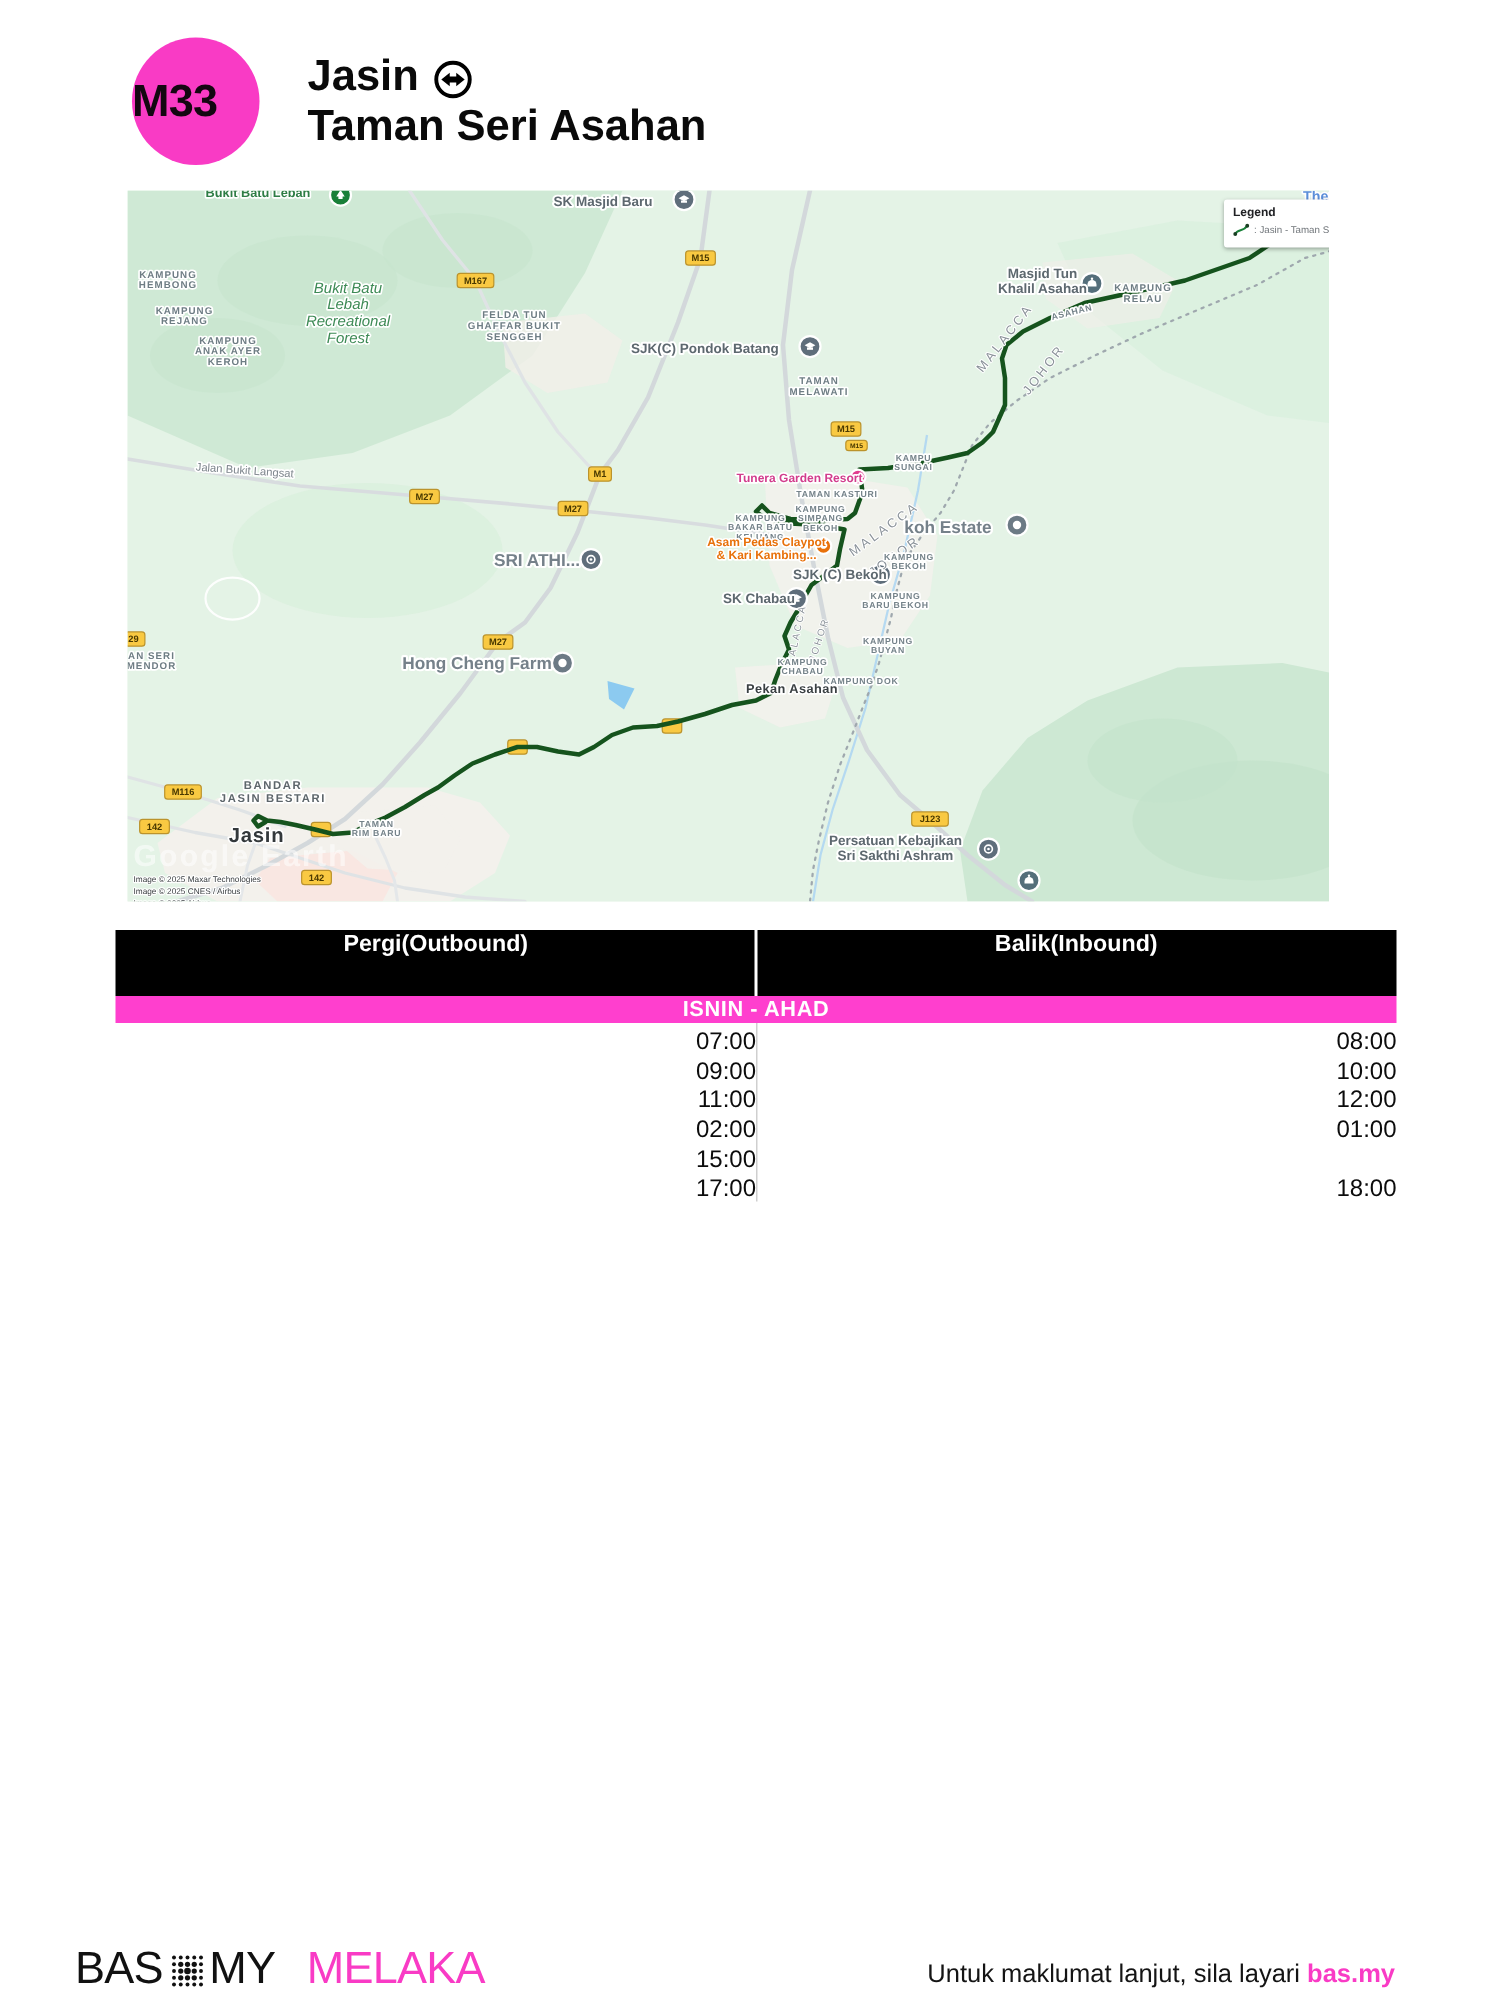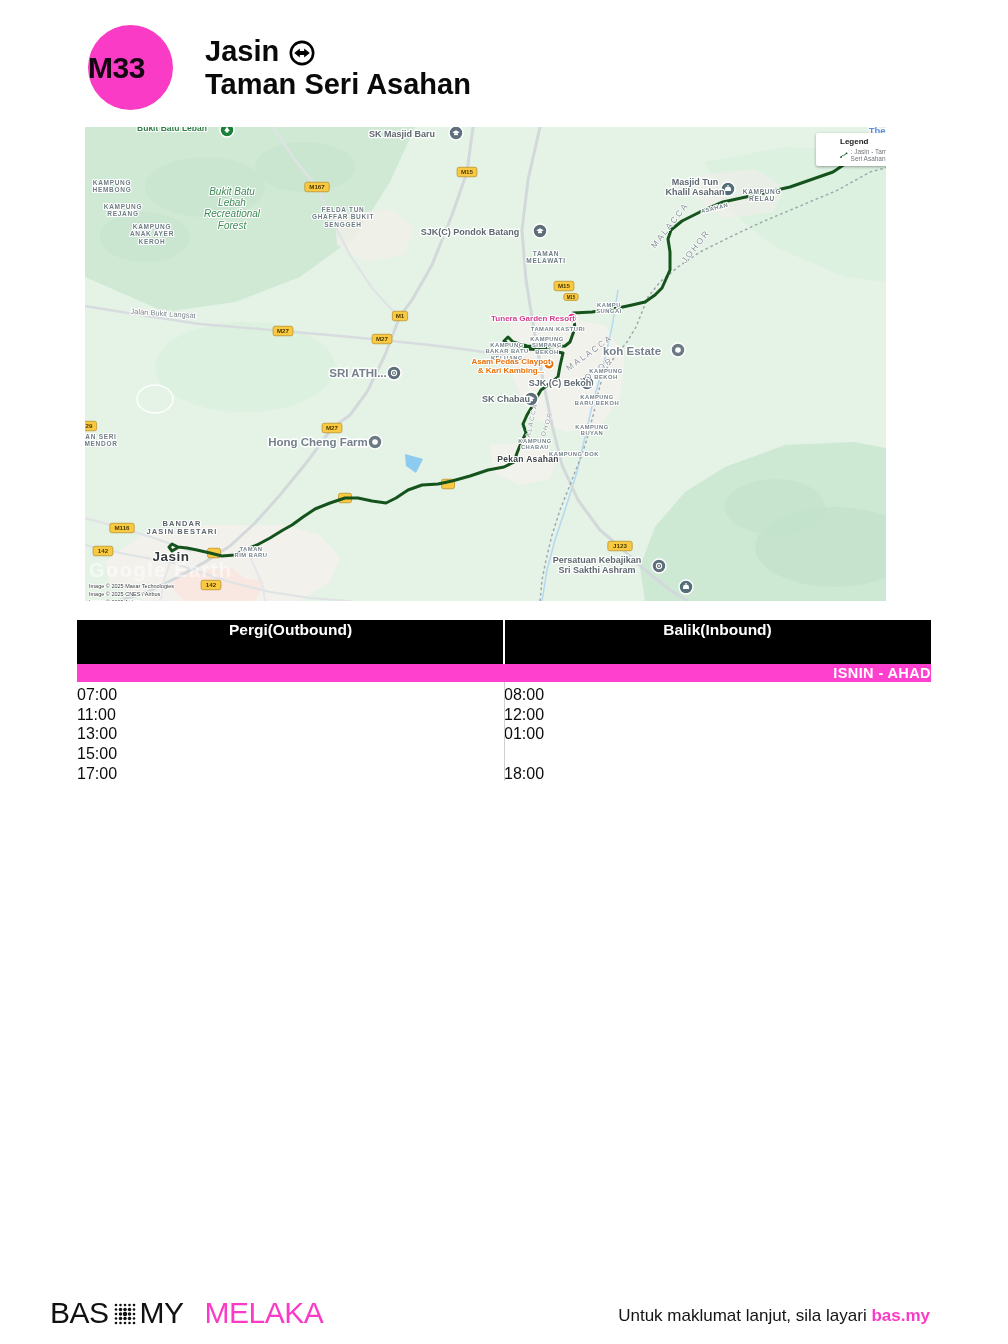--- a/index.html
+++ b/index.html
@@ -31,36 +31,36 @@
   .orange-lbl{font-size:8px;fill:#e8710a;font-weight:bold}
   .blue-lbl{font-size:9.5px;fill:#5b8fd9;font-weight:bold}
   .town{font-size:13.5px;fill:#33383b;font-weight:bold;letter-spacing:.5px}
   .town-sm{font-size:8.5px;fill:#3a4043;font-weight:bold;letter-spacing:.3px}
   .road-lbl{font-size:7.5px;fill:#7d858c}
   .border-lbl{font-size:8.5px;fill:#8a9299;letter-spacing:2px;stroke-width:1.4px}
   .border-sm{font-size:6.5px;letter-spacing:1.5px;fill:#8a9299;stroke-width:1.2px}
   .wm{font-size:20px;fill:#fff;opacity:.55;font-weight:bold;text-anchor:start;stroke:none;letter-spacing:1.5px}
   .attr{font-size:5.5px;fill:#3c4043;text-anchor:start;stroke-width:1.6px}
   .legend{position:absolute;left:731px;top:6px;width:114px;min-height:32px;background:#fff;border-radius:2px;
-      box-shadow:0 1px 3px rgba(0,0,0,.35);padding:4px 24px;z-index:5}
+      box-shadow:0 1px 3px rgba(0,0,0,.35);padding:4px 6px;z-index:5}
   .legend-title{font-size:8px;font-weight:bold;color:#202124}
   .legend-entry{display:flex;align-items:center;gap:3px;margin-top:2px}
   .legend-entry span{font-size:6.5px;color:#70757a}
   
   .timetable{position:absolute;left:77px;top:620px;width:854px}
   .tt-header{display:flex;background:#000;color:#fff;height:44px;position:relative;text-align:center}
   .tt-col{width:50%;display:flex;justify-content:center;line-height:20px;
       font-size:15.5px;font-weight:bold}
   .tt-header:after{content:"";position:absolute;left:calc(50% - 1px);top:0;bottom:0;width:2px;background:#fff}
-  .tt-band{background:var(--band-pink,#ff3fce);color:#fff;font-weight:bold;text-align:right;
+  .tt-band{background:var(--band-pink,#ff3fce);color:#fff;font-weight:bold;text-align:center;
       font-size:14.5px;height:18px;line-height:18px;letter-spacing:.4px}
   .tt-body{position:relative;padding-top:3px}
   .tt-body:after{content:"";position:absolute;left:calc(50% - .5px);top:0;bottom:2px;width:1px;background:#cfcfcf}
   .tt-row{display:flex;height:19.7px}
-  .tt-cell{width:50%;text-align:left;font-size:16px;color:#0c0c0c;line-height:19.7px}
+  .tt-cell{width:50%;text-align:right;font-size:16px;color:#0c0c0c;line-height:19.7px}
   
   .brand{position:absolute;left:50px;top:1296px;display:flex;align-items:center;
       font-size:30px;font-weight:normal;color:#111;letter-spacing:-.5px}
   .brand .melaka{color:var(--pink,#f93bc5);margin-left:21px}
   .dots-icon{width:26px;height:26px;margin:2px 2px 0 3px}
   .note{position:absolute;right:78px;top:1306px;font-size:17px;color:#141414}
   .note b{color:var(--pink,#f93bc5)}
 </style>
 </head>
 <body>
@@ -322,25 +322,29 @@
       <div>(Inbound)</div>
     </div>
   </div>
   <div class="tt-band">ISNIN - AHAD</div>
   <div class="tt-body">
       <div class="tt-row">
         <div class="tt-cell">07:00</div>
         <div class="tt-cell">08:00</div>
       </div>
       <div class="tt-row">
+        <div class="tt-cell">09:00</div>
+        <div class="tt-cell">10:00</div>
+      </div>
+      <div class="tt-row">
         <div class="tt-cell">11:00</div>
         <div class="tt-cell">12:00</div>
       </div>
       <div class="tt-row">
-        <div class="tt-cell">13:00</div>
+        <div class="tt-cell">02:00</div>
         <div class="tt-cell">01:00</div>
       </div>
       <div class="tt-row">
         <div class="tt-cell">15:00</div>
       </div>
       <div class="tt-row">
         <div class="tt-cell">17:00</div>
         <div class="tt-cell">18:00</div>
       </div>
     </div>

